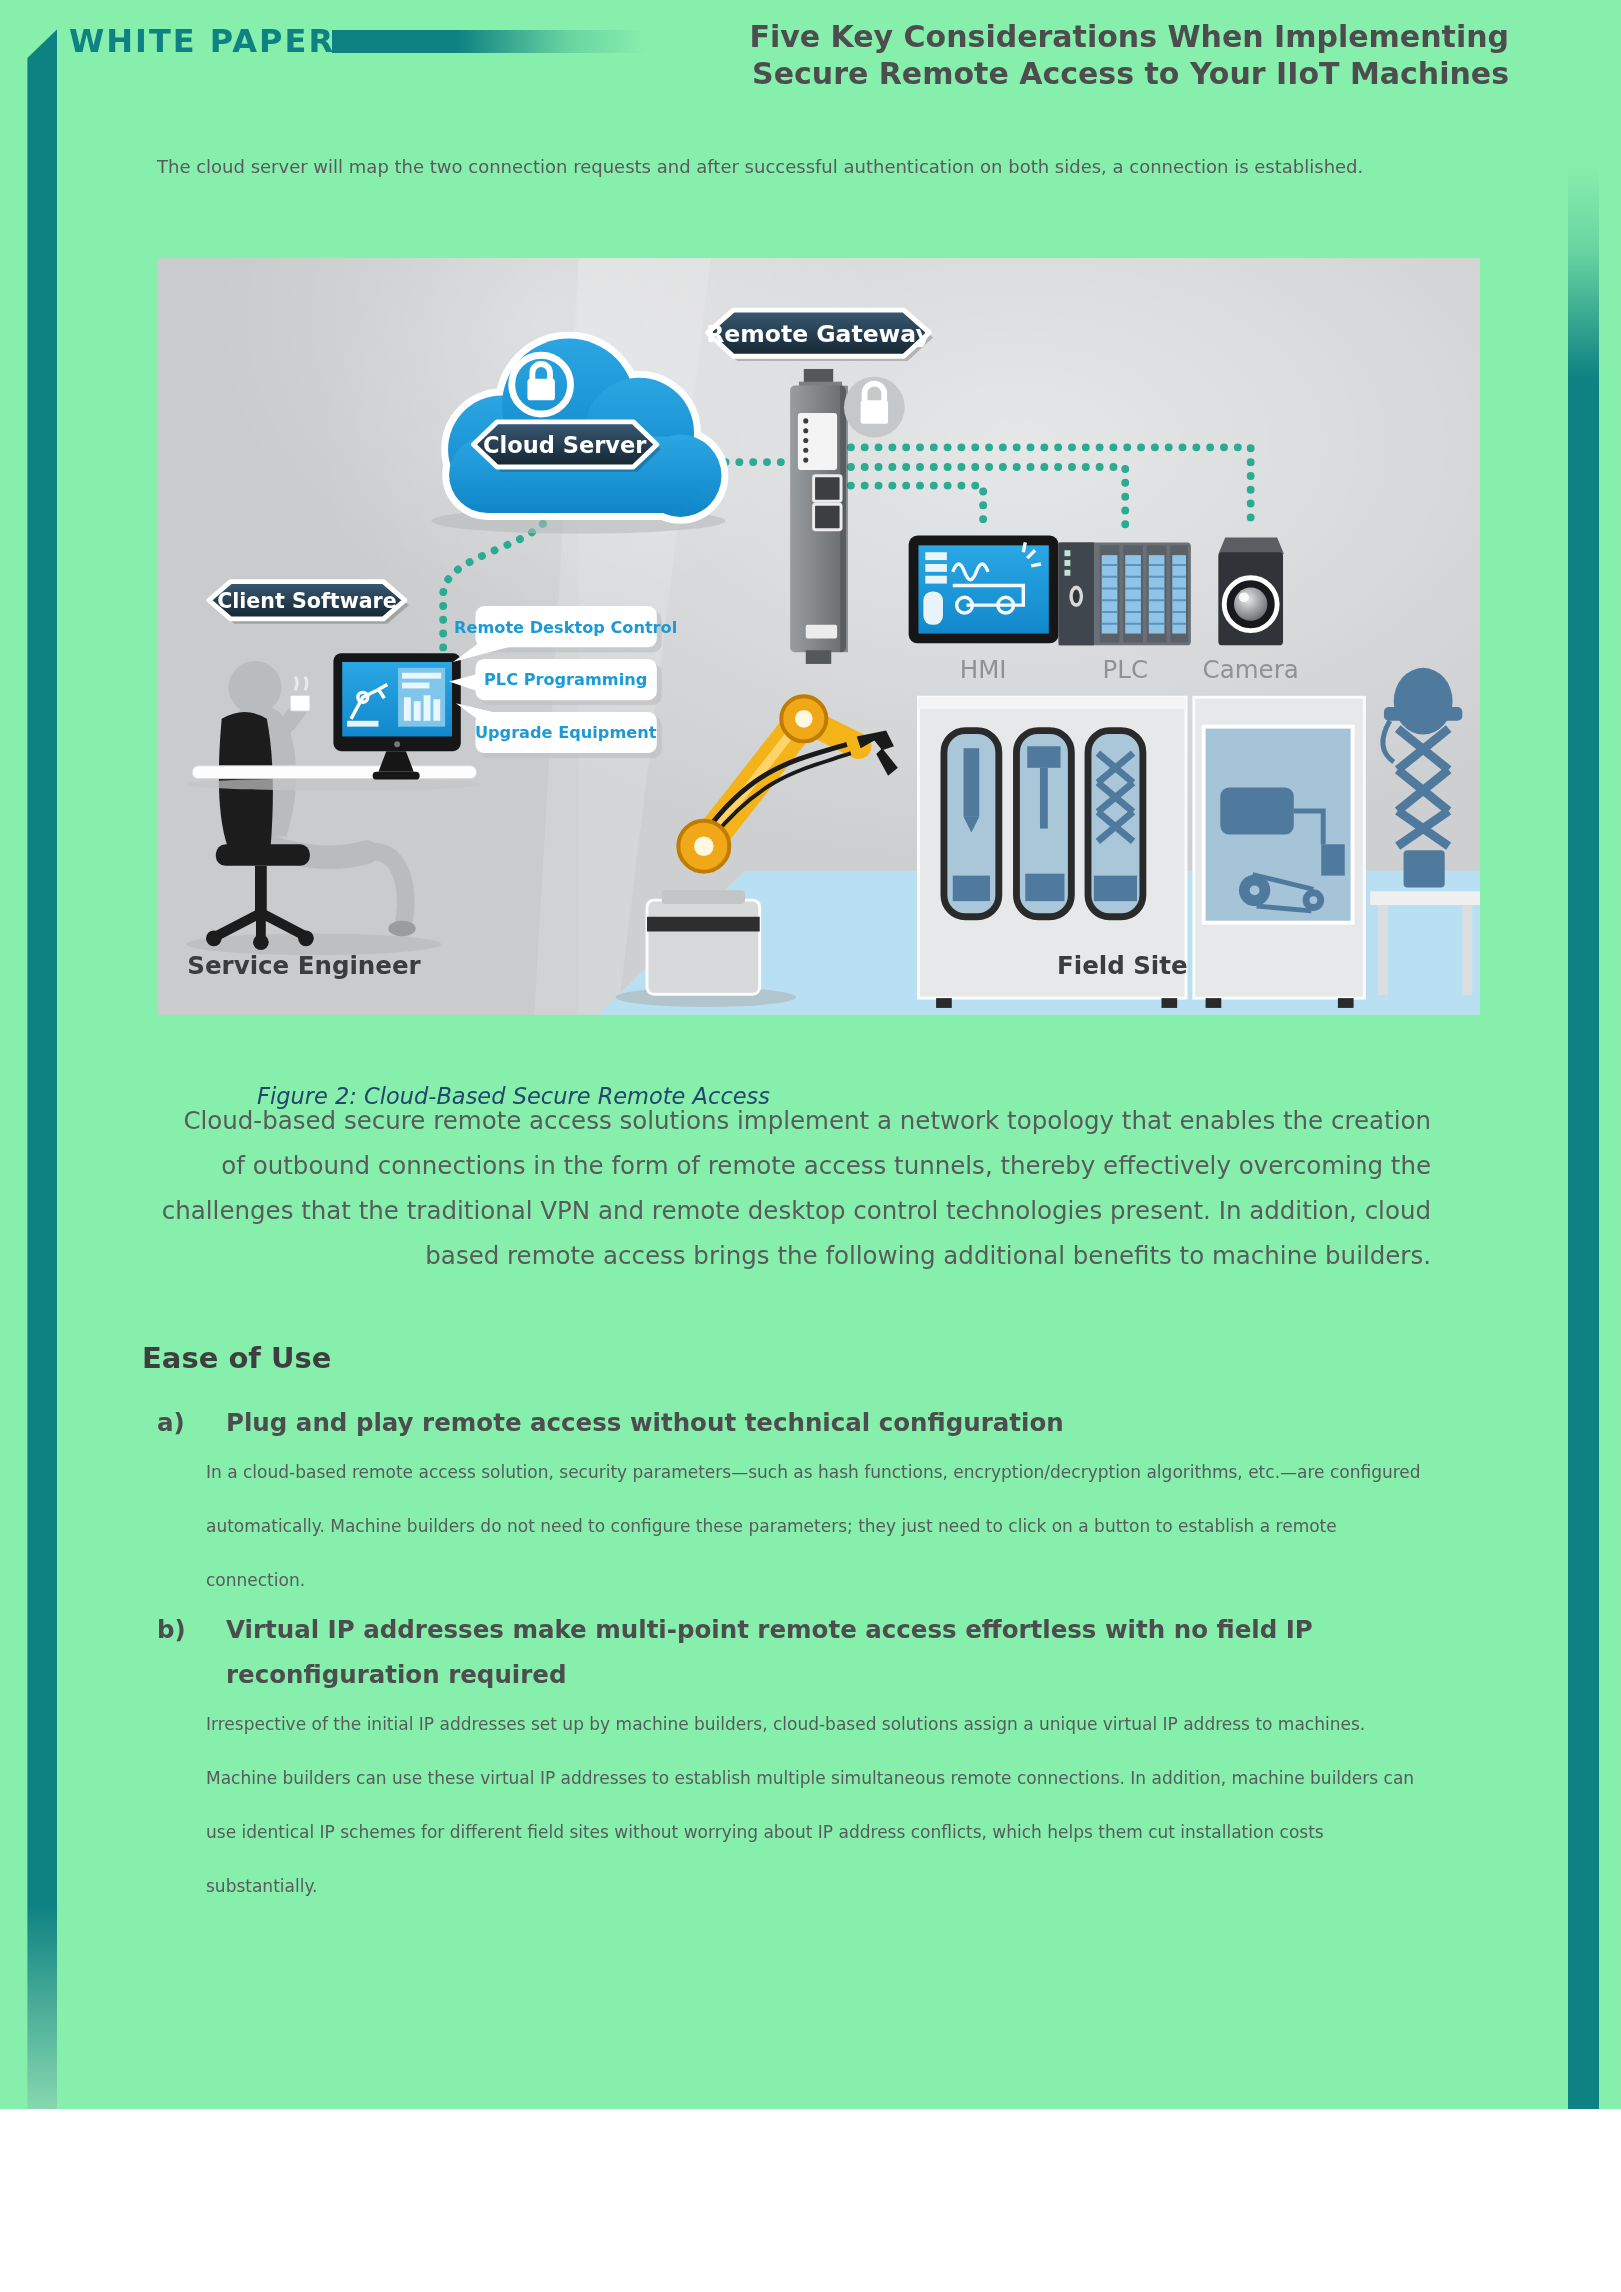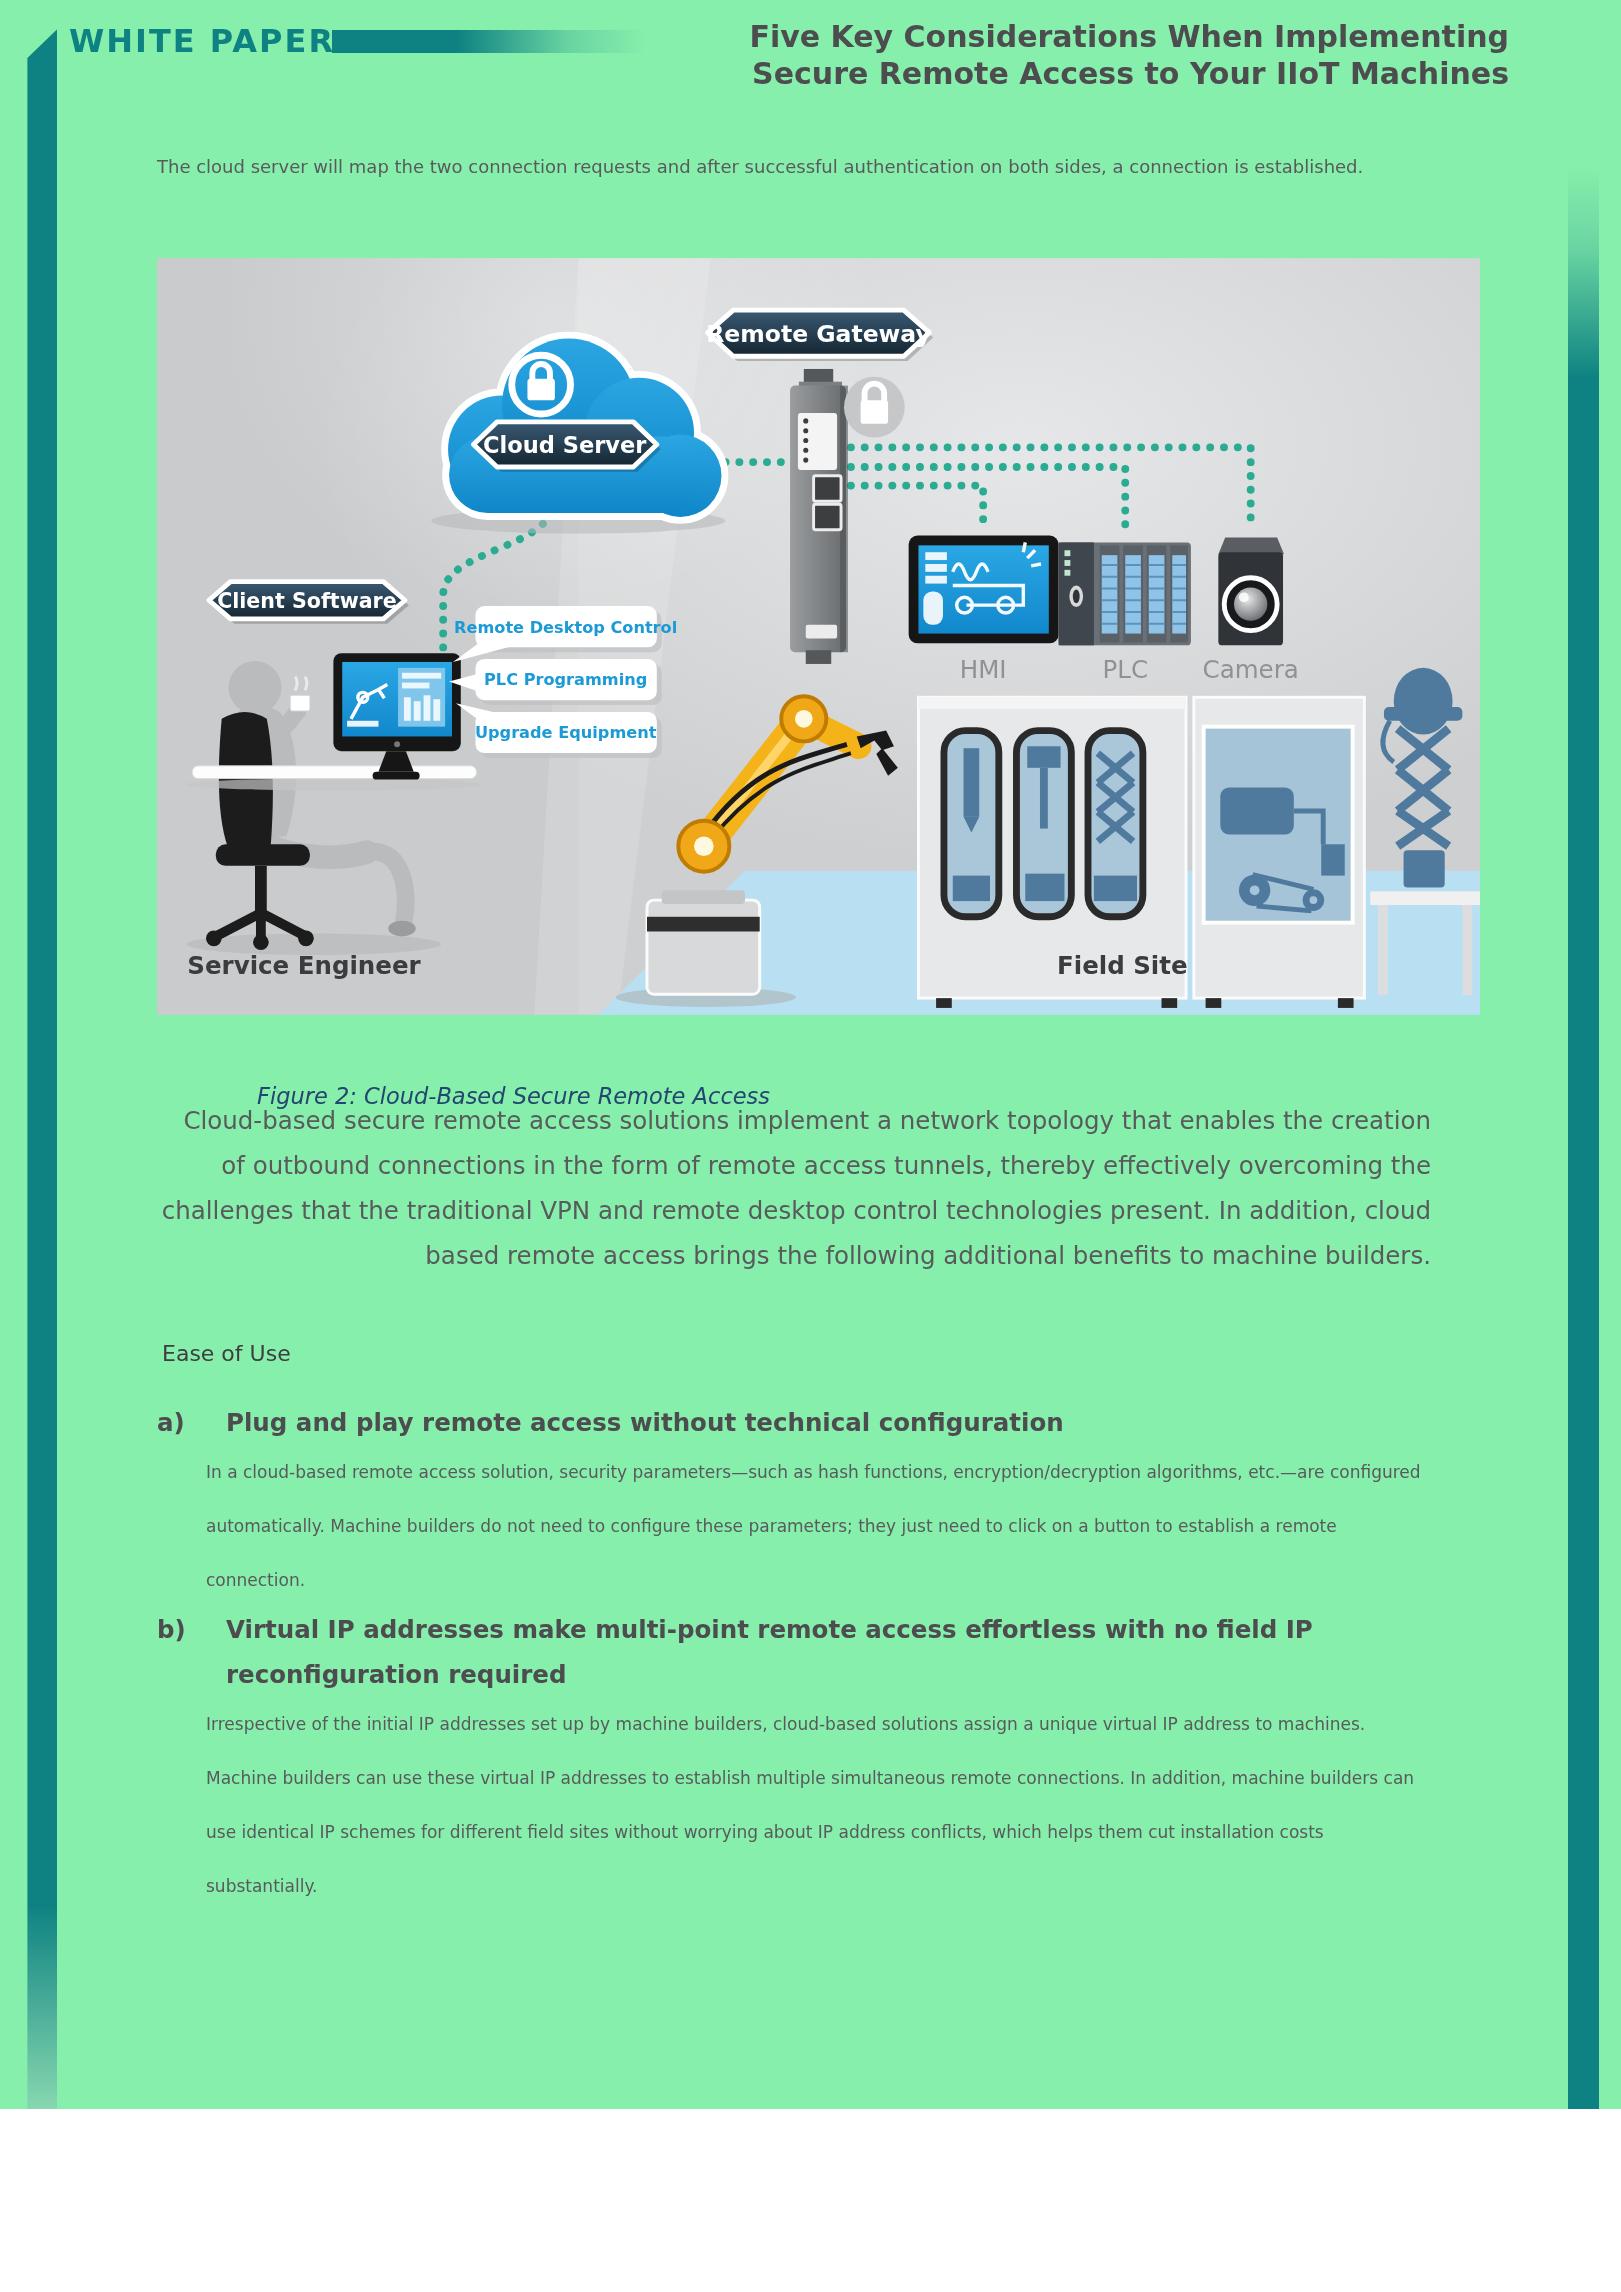--- a/index.html
+++ b/index.html
@@ -38,21 +38,21 @@
   .figure { position:absolute; left:157px; top:258px; width:1323px; height:757px; }
   .figure svg { display:block; width:1323px; height:757px; }
   .caption {
     position:absolute; left:257px; top:1035px; font-size:22.5px; font-style:italic; color:#24456e;margin-top:48px;
   }
   .bodypara {
     position:absolute; left:157px; top:1098px; width:1274px;
     font-size:24.5px; line-height:45px; color:#595a5c;text-align:right;
   }
   .section-h {
-    position:absolute; left:162px; top:1341px; font-size:22px; font-weight:normal; color:#3e3e40;
+    position:absolute; left:142px; top:1341px; font-size:29px; font-weight:bold; color:#3e3e40;
   }
   .list { position:absolute; left:157px; top:1400px; width:1323px; }
   .item { display:flex; }
   .item-marker { flex:none; width:49px; font-size:24.5px; line-height:45px; font-weight:bold; color:#4d4d4f; }
   .item-content { width:1230px; }
   .item-title { font-size:24.5px; line-height:45px; font-weight:bold; color:#4d4d4f;margin-left:20px; }
   .item-body  { font-size:17px; line-height:54px; color:#595a5c; }
   
   .copyright { position:absolute; left:74px; top:2225px; font-size:25.5px; color:#57585a; }
   .footer-bar {

